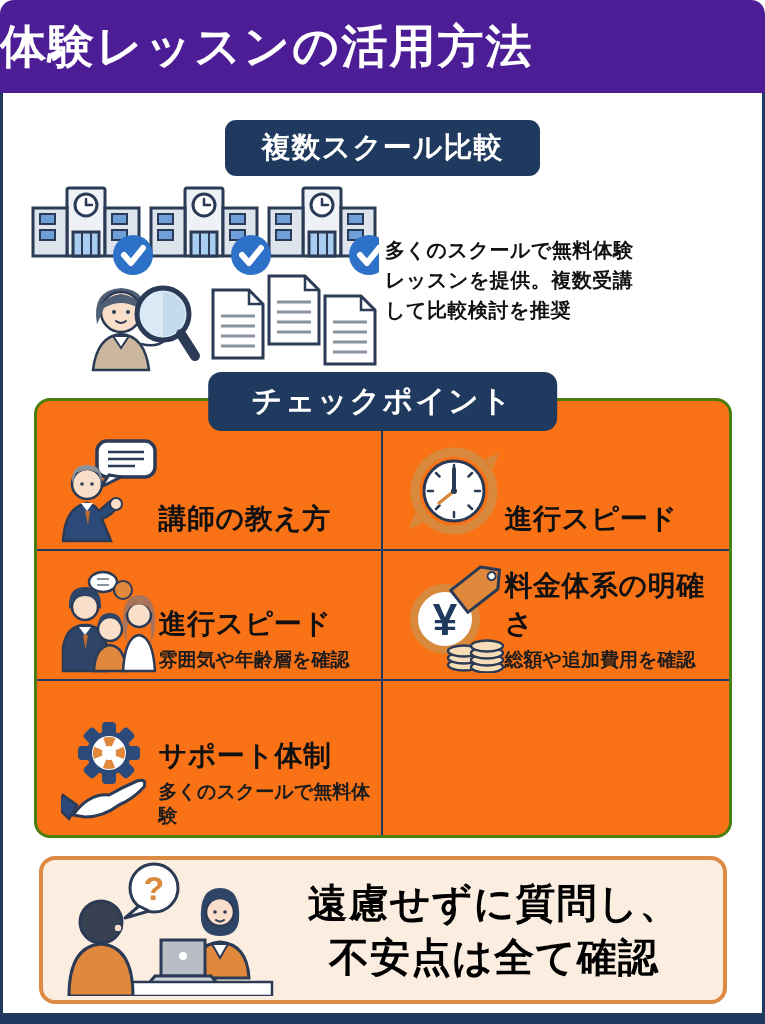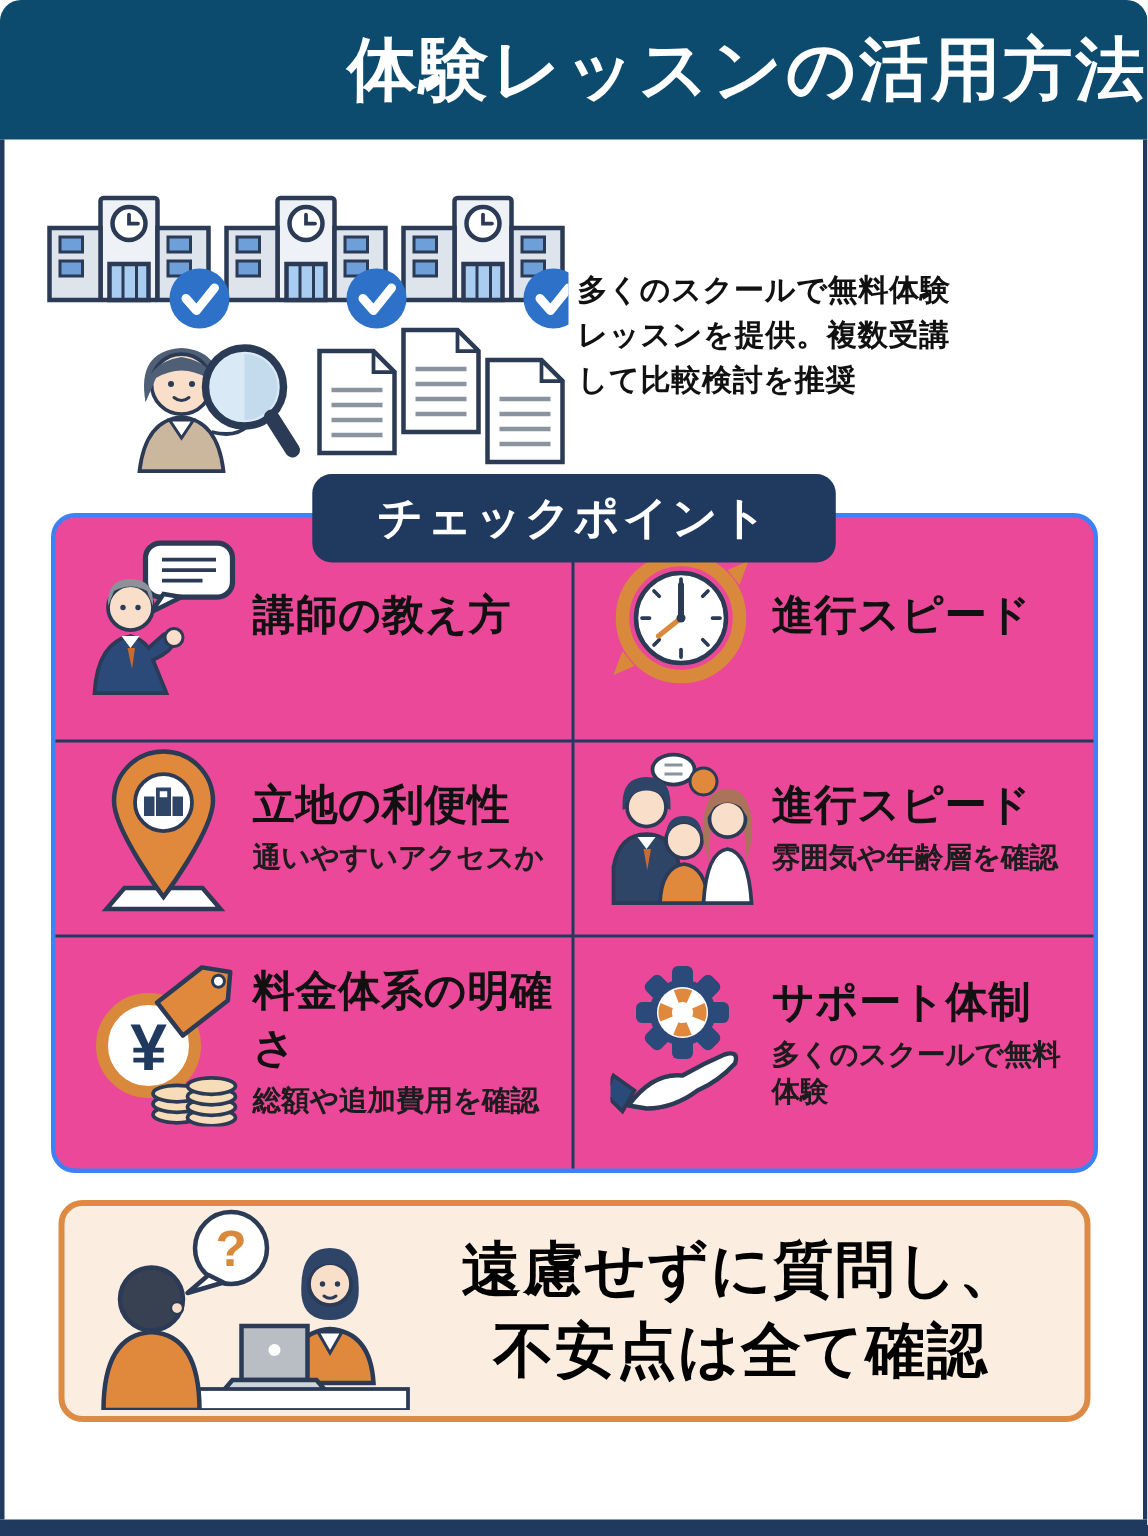--- a/index.html
+++ b/index.html
@@ -3,22 +3,22 @@
 <meta charset="utf-8">
 <style>
   html,body{margin:0;padding:0;background:#e8edf3;}
   .page{
     position:relative;width:765px;height:1024px;background:#ffffff;
     font-family:"Liberation Sans","DejaVu Sans",sans-serif;overflow:hidden;
     margin:0 auto;
   }
   
   .hdr{
-    height:93px;background:#0c4a6e;border-radius:14px 14px 0 0;
-    display:flex;align-items:center;justify-content:flex-end;
+    height:93px;background:#4c1d95;border-radius:14px 14px 0 0;
+    display:flex;align-items:center;justify-content:flex-start;
   }
   .hdr-title{color:#ffffff;font-size:46px;font-weight:900;letter-spacing:2px;}
   
   .main{
     box-sizing:border-box;height:920px;
     border-left:3px solid #1f3a5e;border-right:3px solid #1f3a5e;
     padding-top:27px;
   }
   .pill{
     width:fit-content;margin:0 auto;background:#1f3a5e;color:#ffffff;
@@ -31,35 +31,35 @@
     padding:8px 18px 0 24px;height:200px;box-sizing:border-box;
   }
   .compare-illu{flex:0 0 352px;}
   .compare-text{
     font-size:20px;font-weight:900;line-height:1.5;color:#111;
     white-space:pre-line;letter-spacing:0.5px;
   }
   
   .cp-wrap{
     position:relative;width:698px;height:440px;margin:22px auto 0;
-    border:3px solid #3b82f6;border-radius:16px;background:#ec4899;
+    border:3px solid #4d7c0f;border-radius:16px;background:#f97316;
     box-sizing:border-box;
   }
   .cp-badge{
     position:absolute;top:-29px;left:50%;transform:translateX(-50%);
     background:#1f3a5e;color:#fff;font-size:30px;font-weight:800;
     padding:9px 44px;border-radius:13px;letter-spacing:2px;white-space:nowrap;z-index:2;
   }
   .grid{
     display:grid;height:434px;
     grid-template-columns:1fr 1fr;grid-template-rows:150px 130px 154px;
   }
   .cell{
-    display:flex;align-items:center;gap:10px;box-sizing:border-box;
-    padding:8px 6px 22px 24px;
+    display:flex;align-items:flex-end;gap:0;box-sizing:border-box;
+    padding:8px 6px 6px 24px;
   }
   .cell:nth-child(odd){border-right:2px solid #1f3a5e;}
   .cell:nth-child(-n+4){border-bottom:2px solid #1f3a5e;}
   .cell-icon{flex:0 0 98px;display:flex;justify-content:center;}
   .cell-title{font-size:28px;font-weight:900;color:#111;margin-bottom:5px;letter-spacing:0.5px;}
   .cell-sub{font-size:19px;font-weight:700;color:#1c1c1c;line-height:1.3;max-width:228px;}
   
   .callout{
     width:688px;height:148px;margin:18px auto 0;box-sizing:border-box;
     background:#fbeee0;border:4px solid #dd8a45;border-radius:16px;
@@ -76,20 +76,21 @@
 <body>
 
 <div class="page">
 
   <div class="hdr">
     <div class="hdr-title">体験レッスンの活用方法</div>
   </div>
 
   <div class="main">
 
+    <div class="pill">複数スクール比較</div>
 
     <div class="compare-row">
       <div class="compare-illu">
         <svg width="352" height="192" viewBox="0 0 352 192">
           <defs>
             <g id="bldg">
               <rect x="36" y="2" width="38" height="68" rx="2" fill="#eef2f6" stroke="#2b3a55" stroke-width="3"></rect>
               <circle cx="55" cy="19" r="11" fill="#ffffff" stroke="#2b3a55" stroke-width="3"></circle>
               <path d="M55 13 V19 H61" stroke="#2b3a55" stroke-width="2.5" fill="none" stroke-linecap="round"></path>
               <rect x="2" y="22" width="34" height="48" fill="#dde4ec" stroke="#2b3a55" stroke-width="3"></rect>
@@ -200,37 +201,20 @@
               <line x1="47" y1="52" x2="47" y2="30" stroke="#2b3a55" stroke-width="4" stroke-linecap="round"></line>
               <line x1="47" y1="52" x2="32" y2="64" stroke="#d8893c" stroke-width="3.5" stroke-linecap="round"></line>
               <circle cx="47" cy="52" r="3" fill="#2b3a55"></circle>
             </svg>
           </div>
           <div class="cell-text">
             <div class="cell-title">進行スピード</div>
           </div>
         </div>
 
-        <div class="cell">
-          <div class="cell-icon">
-            <svg width="98" height="112" viewBox="0 0 98 112">
-              <polygon points="22,96 74,96 86,110 10,110" fill="#ffffff" stroke="#2b3a55" stroke-width="3"></polygon>
-              <path d="M48 102 C48 102 15 58 15 38 A33 33 0 0 1 81 38 C81 58 48 102 48 102 Z" fill="#e0883c" stroke="#2b3a55" stroke-width="3"></path>
-              <circle cx="48" cy="39" r="19" fill="#ffffff" stroke="#2b3a55" stroke-width="2.5"></circle>
-              <rect x="43" y="29" width="10" height="19" fill="#2e4568"></rect>
-              <rect x="35" y="35" width="7" height="13" fill="#2e4568"></rect>
-              <rect x="54" y="35" width="7" height="13" fill="#2e4568"></rect>
-              <rect x="45.5" y="31.5" width="5" height="4" fill="#ffffff"></rect>
-            </svg>
-          </div>
-          <div class="cell-text">
-            <div class="cell-title">立地の利便性</div>
-            <div class="cell-sub">通いやすいアクセスか</div>
-          </div>
-        </div>
 
         <div class="cell">
           <div class="cell-icon">
             <svg width="98" height="104" viewBox="0 0 98 104">
               <ellipse cx="42" cy="13" rx="14" ry="10" fill="#fff" stroke="#2b3a55" stroke-width="2.5"></ellipse>
               <line x1="36" y1="10" x2="48" y2="10" stroke="#8a93a0" stroke-width="2"></line>
               <line x1="36" y1="16" x2="48" y2="16" stroke="#8a93a0" stroke-width="2"></line>
               <circle cx="62" cy="21" r="9" fill="#e0883c" stroke="#2b3a55" stroke-width="2"></circle>
               <path d="M8 36 Q8 18 24 18 Q40 18 40 36 L40 40 Q24 32 8 40 Z" fill="#2e4568"></path>
               <circle cx="24" cy="38" r="13" fill="#f9dfc9" stroke="#2b3a55" stroke-width="2.5"></circle>

